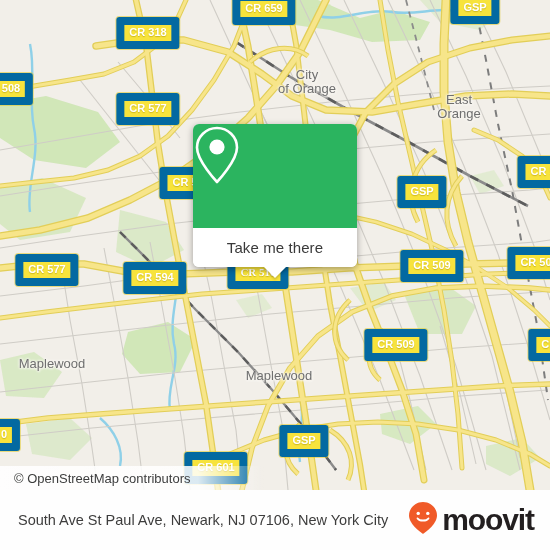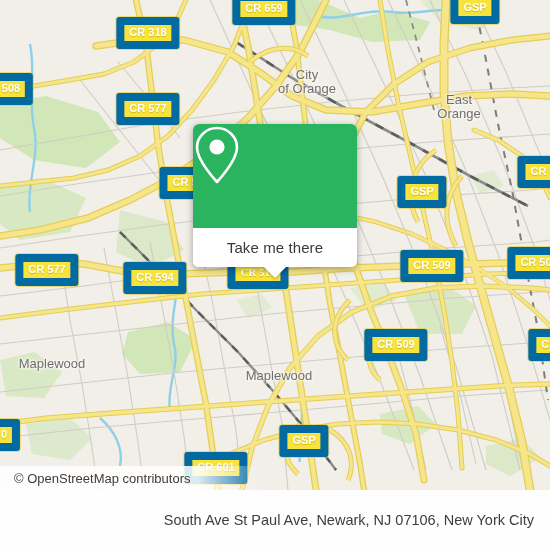--- a/index.html
+++ b/index.html
@@ -61,21 +61,21 @@
     display:flex;align-items:center;
     color:#3d3d3d;font-size:13px;
     background:linear-gradient(to right,rgba(255,255,255,.88) 0%,rgba(255,255,255,.86) 36%,rgba(255,255,255,0) 48%);
     padding-left:14px;box-sizing:border-box;
   }
 
   
   #bottombar{
     position:absolute;left:0;top:490px;width:550px;height:60px;
     background:rgba(255,255,255,.93);
-    display:flex;align-items:center;justify-content:flex-end;
+    display:flex;align-items:center;justify-content:space-between;
     padding:0 16px 0 18px;box-sizing:border-box;
   }
   #addr{
     color:#3d3d3d;font-size:14.5px;line-height:19px;max-width:392px;
   }
   #logo{display:flex;align-items:center;gap:4px;flex:none;}
   .logo-text{
     font-size:30px;font-weight:bold;color:#231f20;letter-spacing:-1.1px;
     line-height:30px;
   }
@@ -263,15 +263,26 @@
       <div class="tail"></div>
     </div>
 
     <div id="attrib">
       <span>© OpenStreetMap contributors</span>
     </div>
   </div>
 
   <div id="bottombar">
     <div id="addr">South Ave St Paul Ave, Newark, NJ 07106, New York City</div>
+    <div id="logo">
+      <span>
+        <svg width="30" height="34" viewBox="0 0 30 34" aria-hidden="true">
+          <path d="M15 1 C7.3 1 1 7.1 1 14.6 C1 24 15 33 15 33 C15 33 29 24 29 14.6 C29 7.1 22.7 1 15 1 Z" fill="#f05a28"></path>
+          <circle cx="10.2" cy="12.4" r="1.7" fill="#ffffff"></circle>
+          <circle cx="19.8" cy="12.4" r="1.7" fill="#ffffff"></circle>
+          <path d="M9.6 17.4 C11.4 20.2 18.6 20.2 20.4 17.4" fill="none" stroke="#ffffff" stroke-width="1.9" stroke-linecap="round"></path>
+        </svg>
+      </span>
+      <span class="logo-text">moovit</span>
+    </div>
   </div>
 
 </div>
 
 </body></html>

